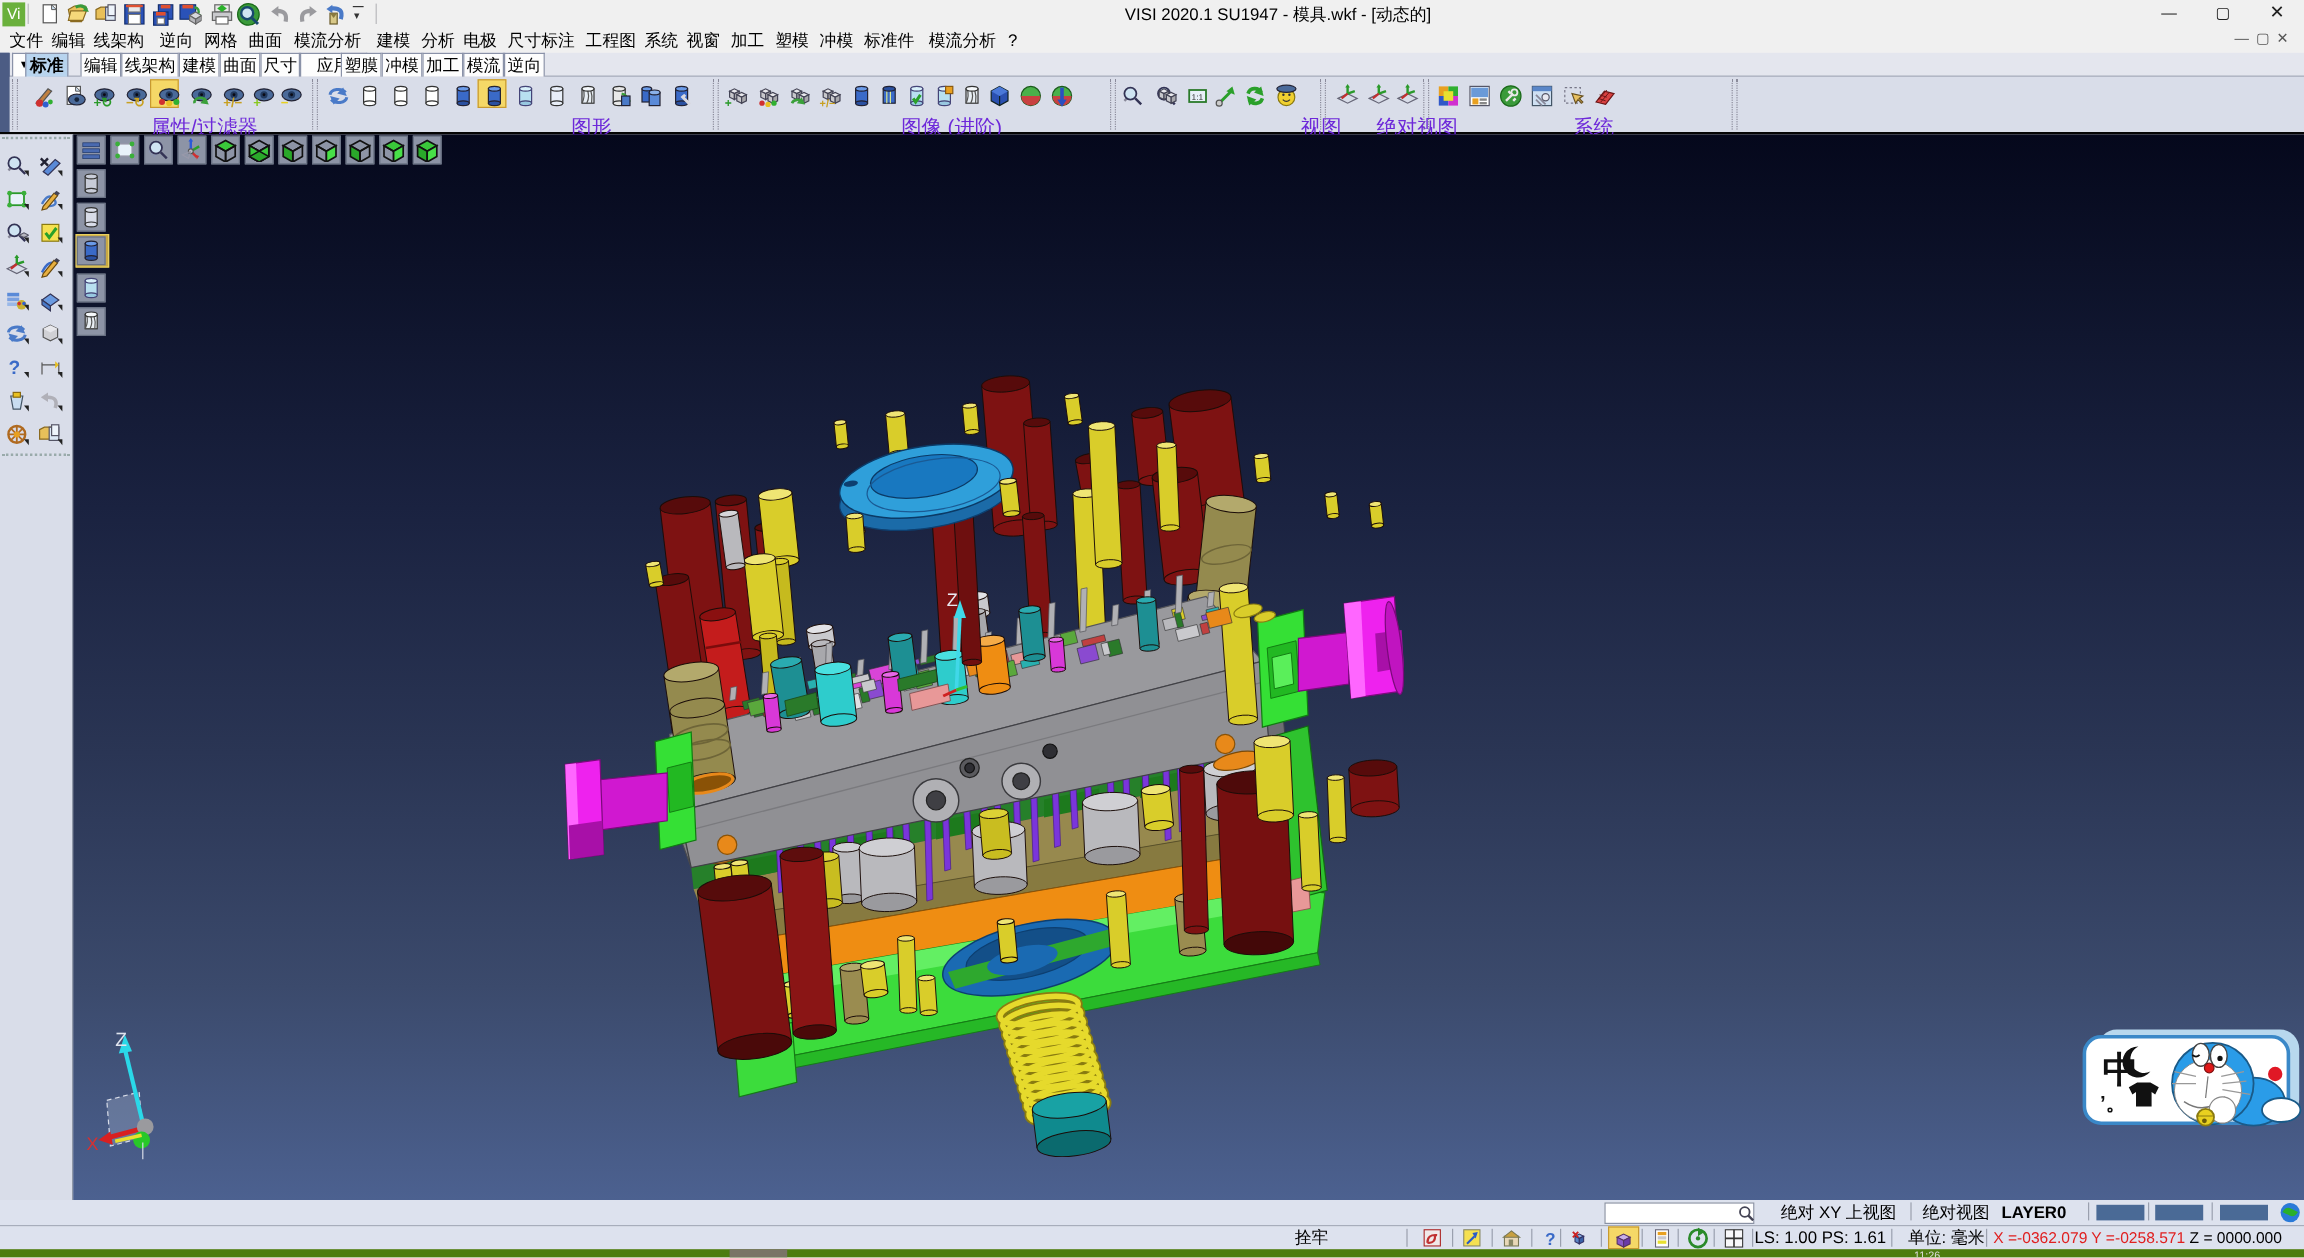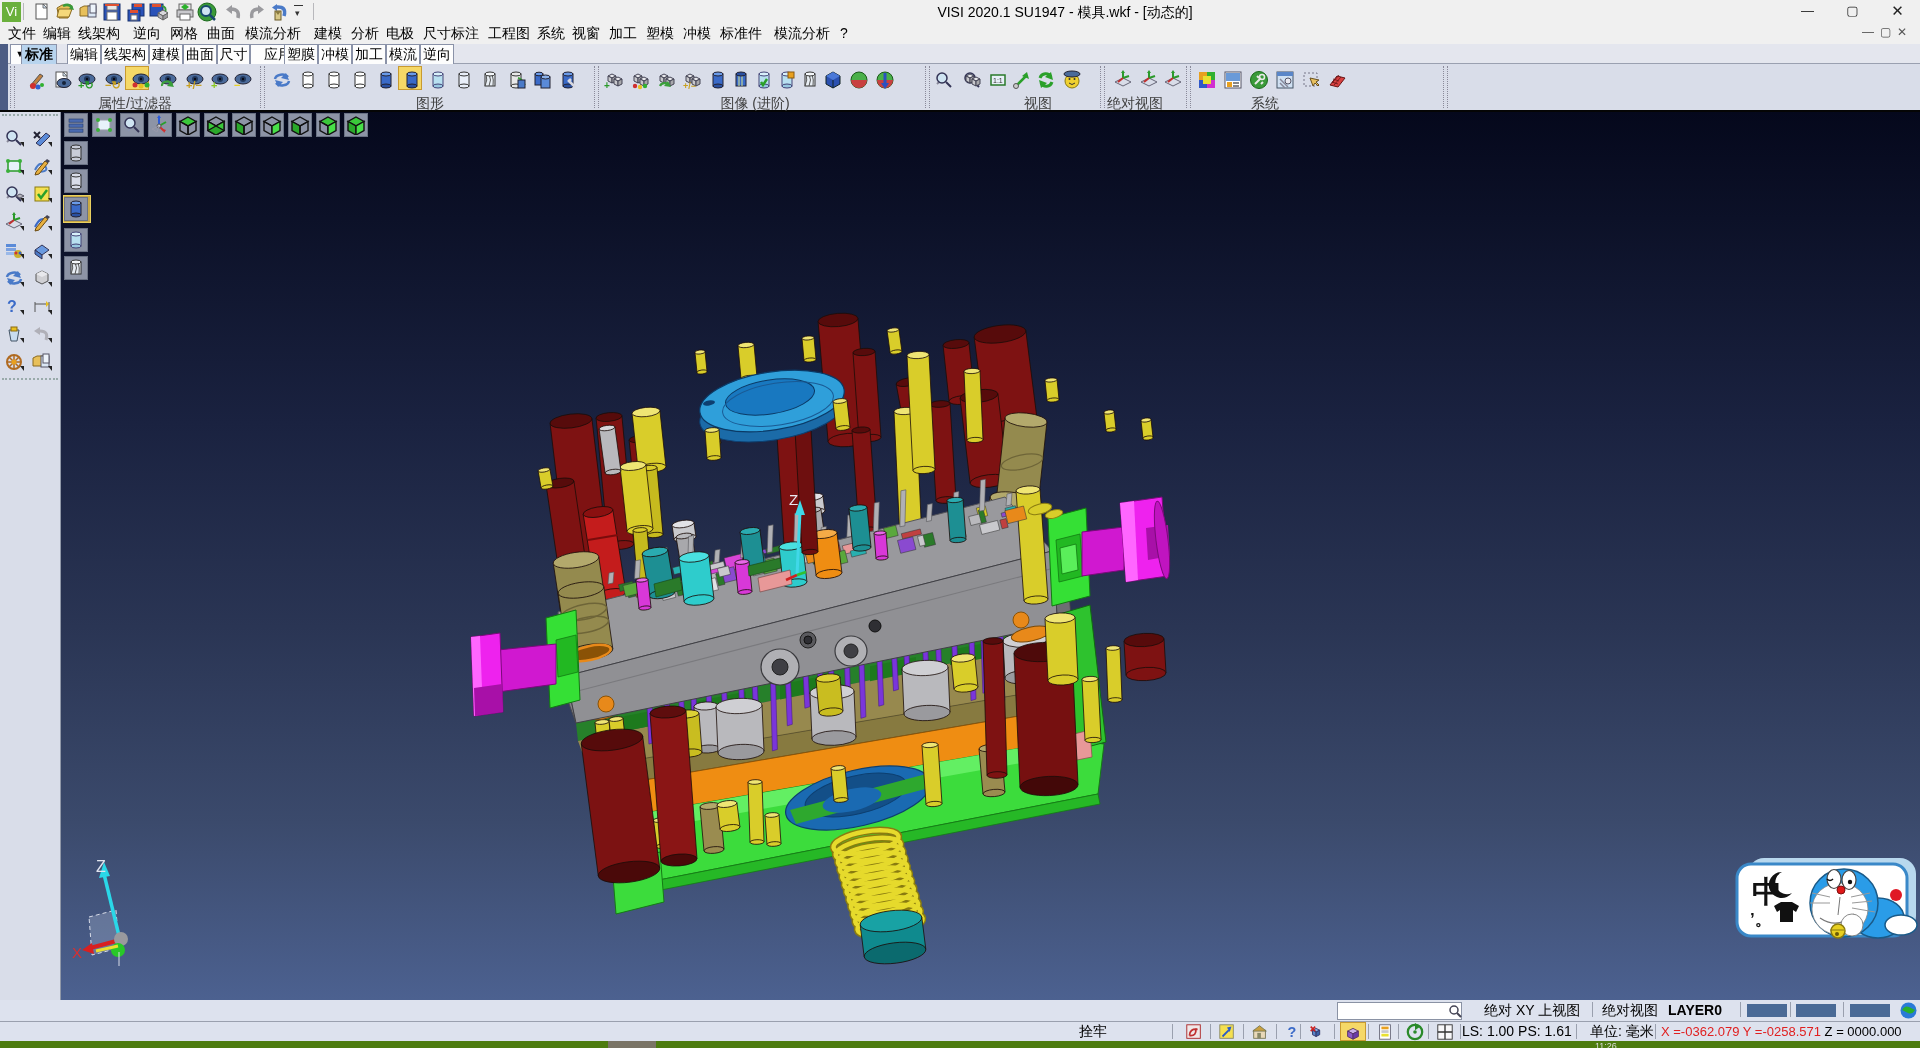--- a/index.html
+++ b/index.html
@@ -5,21 +5,21 @@
 .titlebar{position:absolute;left:0;top:0;width:1920px;height:24px;background:#f0f0f0}
 .vlogo{position:absolute;left:2px;top:2px;width:19px;height:20px;background:#6ab03c;color:#fff;font-weight:normal;font-size:13px;text-align:center;line-height:20px}
 .title{position:absolute;left:105px;top:0;width:1920px;text-align:center;font-size:14px;line-height:24px;color:#000}
 .winbtn{position:absolute;top:0;width:45px;height:24px;color:#222;font-size:13px;text-align:center;line-height:22px}
 .menubar{position:absolute;left:0;top:24px;width:1920px;height:20px;background:#f0f0f0;font-size:14px;color:#000}
 .menubar span{position:absolute;top:1px}
 .tabrow{position:absolute;left:0;top:44px;width:1920px;height:20px;background:#e4e6ee;border-bottom:1px solid #9aa0b0}
 .tab{position:absolute;top:0;height:20px;background:#fdfdfd;border:1px solid #8a92a8;border-bottom:none;font-size:14px;text-align:center;line-height:19px;color:#000}
 .tabsel{background:#b8d4ee;font-weight:bold}
 .toolbar{position:absolute;left:0;top:64px;width:1920px;height:48px;background:#d9dde9;border-bottom:2px solid #050505}
-.tlabel{position:absolute;top:31px;font-size:14px;color:#404040;width:160px;text-align:center}
+.tlabel{position:absolute;top:31px;font-size:17px;color:#6d28d9;width:160px;text-align:right}
 .tsep{position:absolute;top:2px;height:42px;width:1px;border-left:1px dotted #8a8a9a}
 .sidebar{position:absolute;left:0;top:112px;width:61px;height:888px;background:#d9dde9;border-right:1px solid #9098a8}
 .viewport{position:absolute;left:61px;top:112px;width:1859px;height:888px;background:linear-gradient(180deg,#05081c 0%,#0c1128 12%,#1a2240 35%,#2a3554 58%,#3b4a6c 80%,#4c6190 100%)}
 .vbtn{position:absolute;width:24px;height:24px;background:#8d94a6;border:1px solid #6a7284}
 .statusbar1{position:absolute;left:0;top:1000px;width:1920px;height:22px;background:#dde2ee;border-bottom:1px solid #9aa0ae;font-size:14px;color:#000}
 .statusbar2{position:absolute;left:0;top:1022px;width:1920px;height:19px;background:#dde2ee;font-size:14px;color:#000}
 .taskbar{position:absolute;left:0;top:1041px;width:1920px;height:7px;background:#4d7c0f}
 .s2sep{position:absolute;top:2px;height:15px;width:1px;background:#9aa0ae}
 </style></head><body>
 <div class="titlebar">

